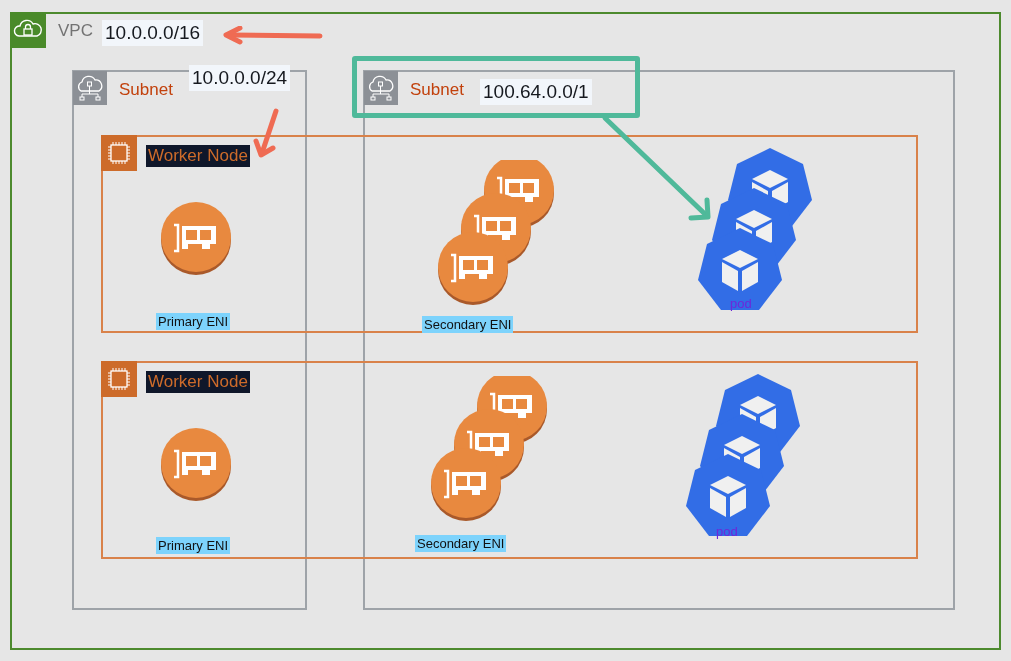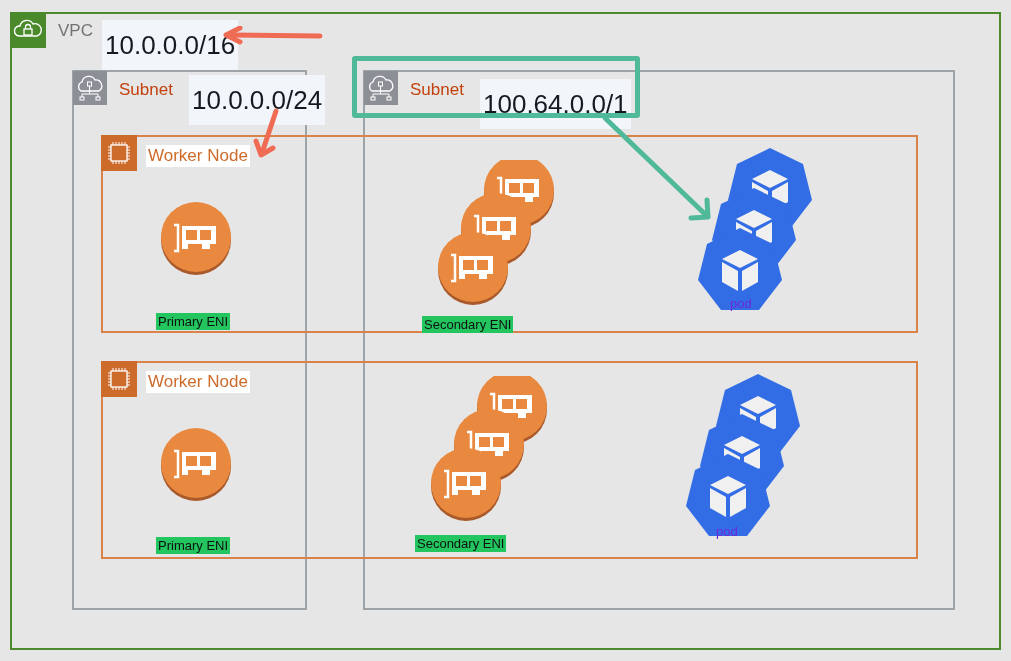--- a/index.html
+++ b/index.html
@@ -7,23 +7,23 @@
          font-family:"Liberation Sans", sans-serif; }
   .abs { position:absolute; }
   .vpc { left:10px; top:12px; width:991px; height:638px; border:2px solid #4d8a2e; box-sizing:border-box; }
   .vpc-head { left:10px; top:12px; width:36px; height:36px; background:#4a8a2a; }
   .subnet { border:2px solid #9ea3a8; box-sizing:border-box; }
   .subnet-head { width:34px; height:34px; background:#8c9096; }
   .worker { border:2px solid #d9824a; box-sizing:border-box; }
   .worker-head { width:36px; height:36px; background:#cd6b2a; }
   .lbl-gray { color:#737373; font-size:17px; }
   .lbl-sub { color:#c2410c; font-size:17px; }
-  .cidr { background:#f2f6fb; color:#16191f; font-size:26px; padding:12px 3px; line-height:26px; }
-  .worker-lbl { background:#ffffff; color:#cd6b2a; font-size:17px; padding:0 2px; line-height:22px; }
-  .eni-lbl { background:#22c55e; color:#111; font-size:13px; padding:1px 2px; }
+  .cidr { background:#f2f6fb; color:#16191f; font-size:19px; padding:0 3px; line-height:26px; }
+  .worker-lbl { background:#0f172a; color:#cd6b2a; font-size:17px; padding:0 2px; line-height:22px; }
+  .eni-lbl { background:#7dd3fc; color:#111; font-size:13px; padding:1px 2px; }
   .pod-lbl { color:#6d28d9; font-size:13px; }
 </style>
 </head>
 <body>
 
 <svg width="0" height="0" style="position:absolute">
   <defs>
     <g id="eni">
       <circle cx="0" cy="3" r="35" fill="#a9592a"></circle>
       <circle cx="0" cy="0" r="35" fill="#e8893f"></circle>
@@ -60,21 +60,21 @@
 <div class="abs subnet-head" style="left:73px;top:71px;">
   <svg width="34" height="34" viewBox="0 0 34 34">
       <path d="M8 20 a5 5 0 0 1 1-9 a7 7 0 0 1 13-2 a6 6 0 0 1 4 11 z" fill="none" stroke="#fff" stroke-width="1.3"></path>
       <rect x="14.5" y="11" width="4" height="4" fill="none" stroke="#fff"></rect>
       <path d="M16.5 15 v8 M9 23 h16 M9 23 v3 M25 23 v3" stroke="#fff" fill="none"></path>
       <rect x="7" y="26" width="4" height="3" fill="none" stroke="#fff"></rect>
       <rect x="23" y="26" width="4" height="3" fill="none" stroke="#fff"></rect>
     </svg>
 </div>
 <div class="abs lbl-sub" style="left:119px;top:80px;">Subnet</div>
-<div class="abs cidr" style="left:189px;top:75px;">10.0.0.0/24</div>
+<div class="abs cidr" style="left:189px;top:65px;">10.0.0.0/24</div>
 
 <div class="abs subnet" style="left:363px;top:70px;width:592px;height:540px;"></div>
 <div class="abs subnet-head" style="left:364px;top:71px;">
   <svg width="34" height="34" viewBox="0 0 34 34">
       <path d="M8 20 a5 5 0 0 1 1-9 a7 7 0 0 1 13-2 a6 6 0 0 1 4 11 z" fill="none" stroke="#fff" stroke-width="1.3"></path>
       <rect x="14.5" y="11" width="4" height="4" fill="none" stroke="#fff"></rect>
       <path d="M16.5 15 v8 M9 23 h16 M9 23 v3 M25 23 v3" stroke="#fff" fill="none"></path>
       <rect x="7" y="26" width="4" height="3" fill="none" stroke="#fff"></rect>
       <rect x="23" y="26" width="4" height="3" fill="none" stroke="#fff"></rect>
     </svg>

